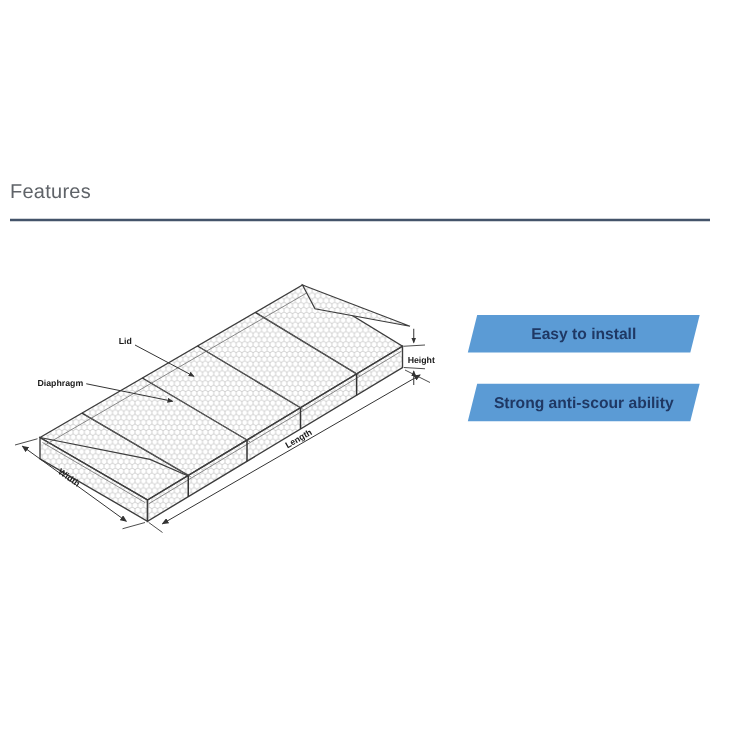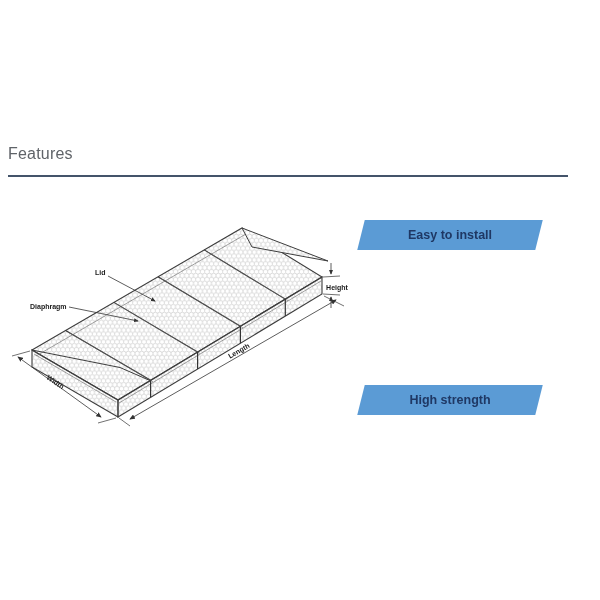--- a/index.html
+++ b/index.html
@@ -8,21 +8,21 @@
 
   
   #features-title{position:absolute;left:8px;top:145px;font-size:16px;font-weight:400;
                   color:#5f6368;letter-spacing:.2px;}
   #features-divider{position:absolute;left:8px;top:175px;width:560px;height:2px;background:#44546a;}
 
   
   #diagram{position:absolute;left:0;top:215px;width:360px;height:215px;}
 
   
-  .banner{position:absolute;left:361px;width:178px;height:30px;}
+  .banner{position:absolute;left:378px;width:178px;height:30px;margin-top:32px;}
   .banner-bg{position:absolute;left:0;top:0;right:0;bottom:0;background:#5b9bd5;
              transform:skewX(-14deg);}
   .banner-label{position:absolute;left:0;top:0;right:0;bottom:0;display:flex;
                 align-items:center;justify-content:center;
                 font-size:12.5px;font-weight:700;color:#1f3864;}
   #banner-1{top:220px;} #banner-2{top:275px;} #banner-3{top:330px;} #banner-4{top:385px;}
 
   svg text{font-family:"Liberation Sans",sans-serif;fill:#1a1a1a;}
   .dim-label{font-size:7px;font-weight:700;}
   .callout-label{font-size:7px;font-weight:700;}
@@ -105,18 +105,18 @@
     <text class="callout-label" x="95" y="275" text-anchor="start">Lid</text>
 
     <line x1="69" y1="307" x2="138" y2="321" stroke="#333" stroke-width="0.8" marker-end="url(#arrS)"></line>
     <text class="callout-label" x="30" y="309" text-anchor="start">Diaphragm</text>
   </svg>
 
   <div class="banner" id="banner-1">
     <div class="banner-bg"></div>
     <span class="banner-label">Easy to install</span>
   </div>
-  <div class="banner" id="banner-4">
+  <div class="banner" id="banner-2">
     <div class="banner-bg"></div>
-    <span class="banner-label">High strength</span>
+    <span class="banner-label">Strong anti-scour ability</span>
   </div>
 
 </div>
 
 </body></html>

